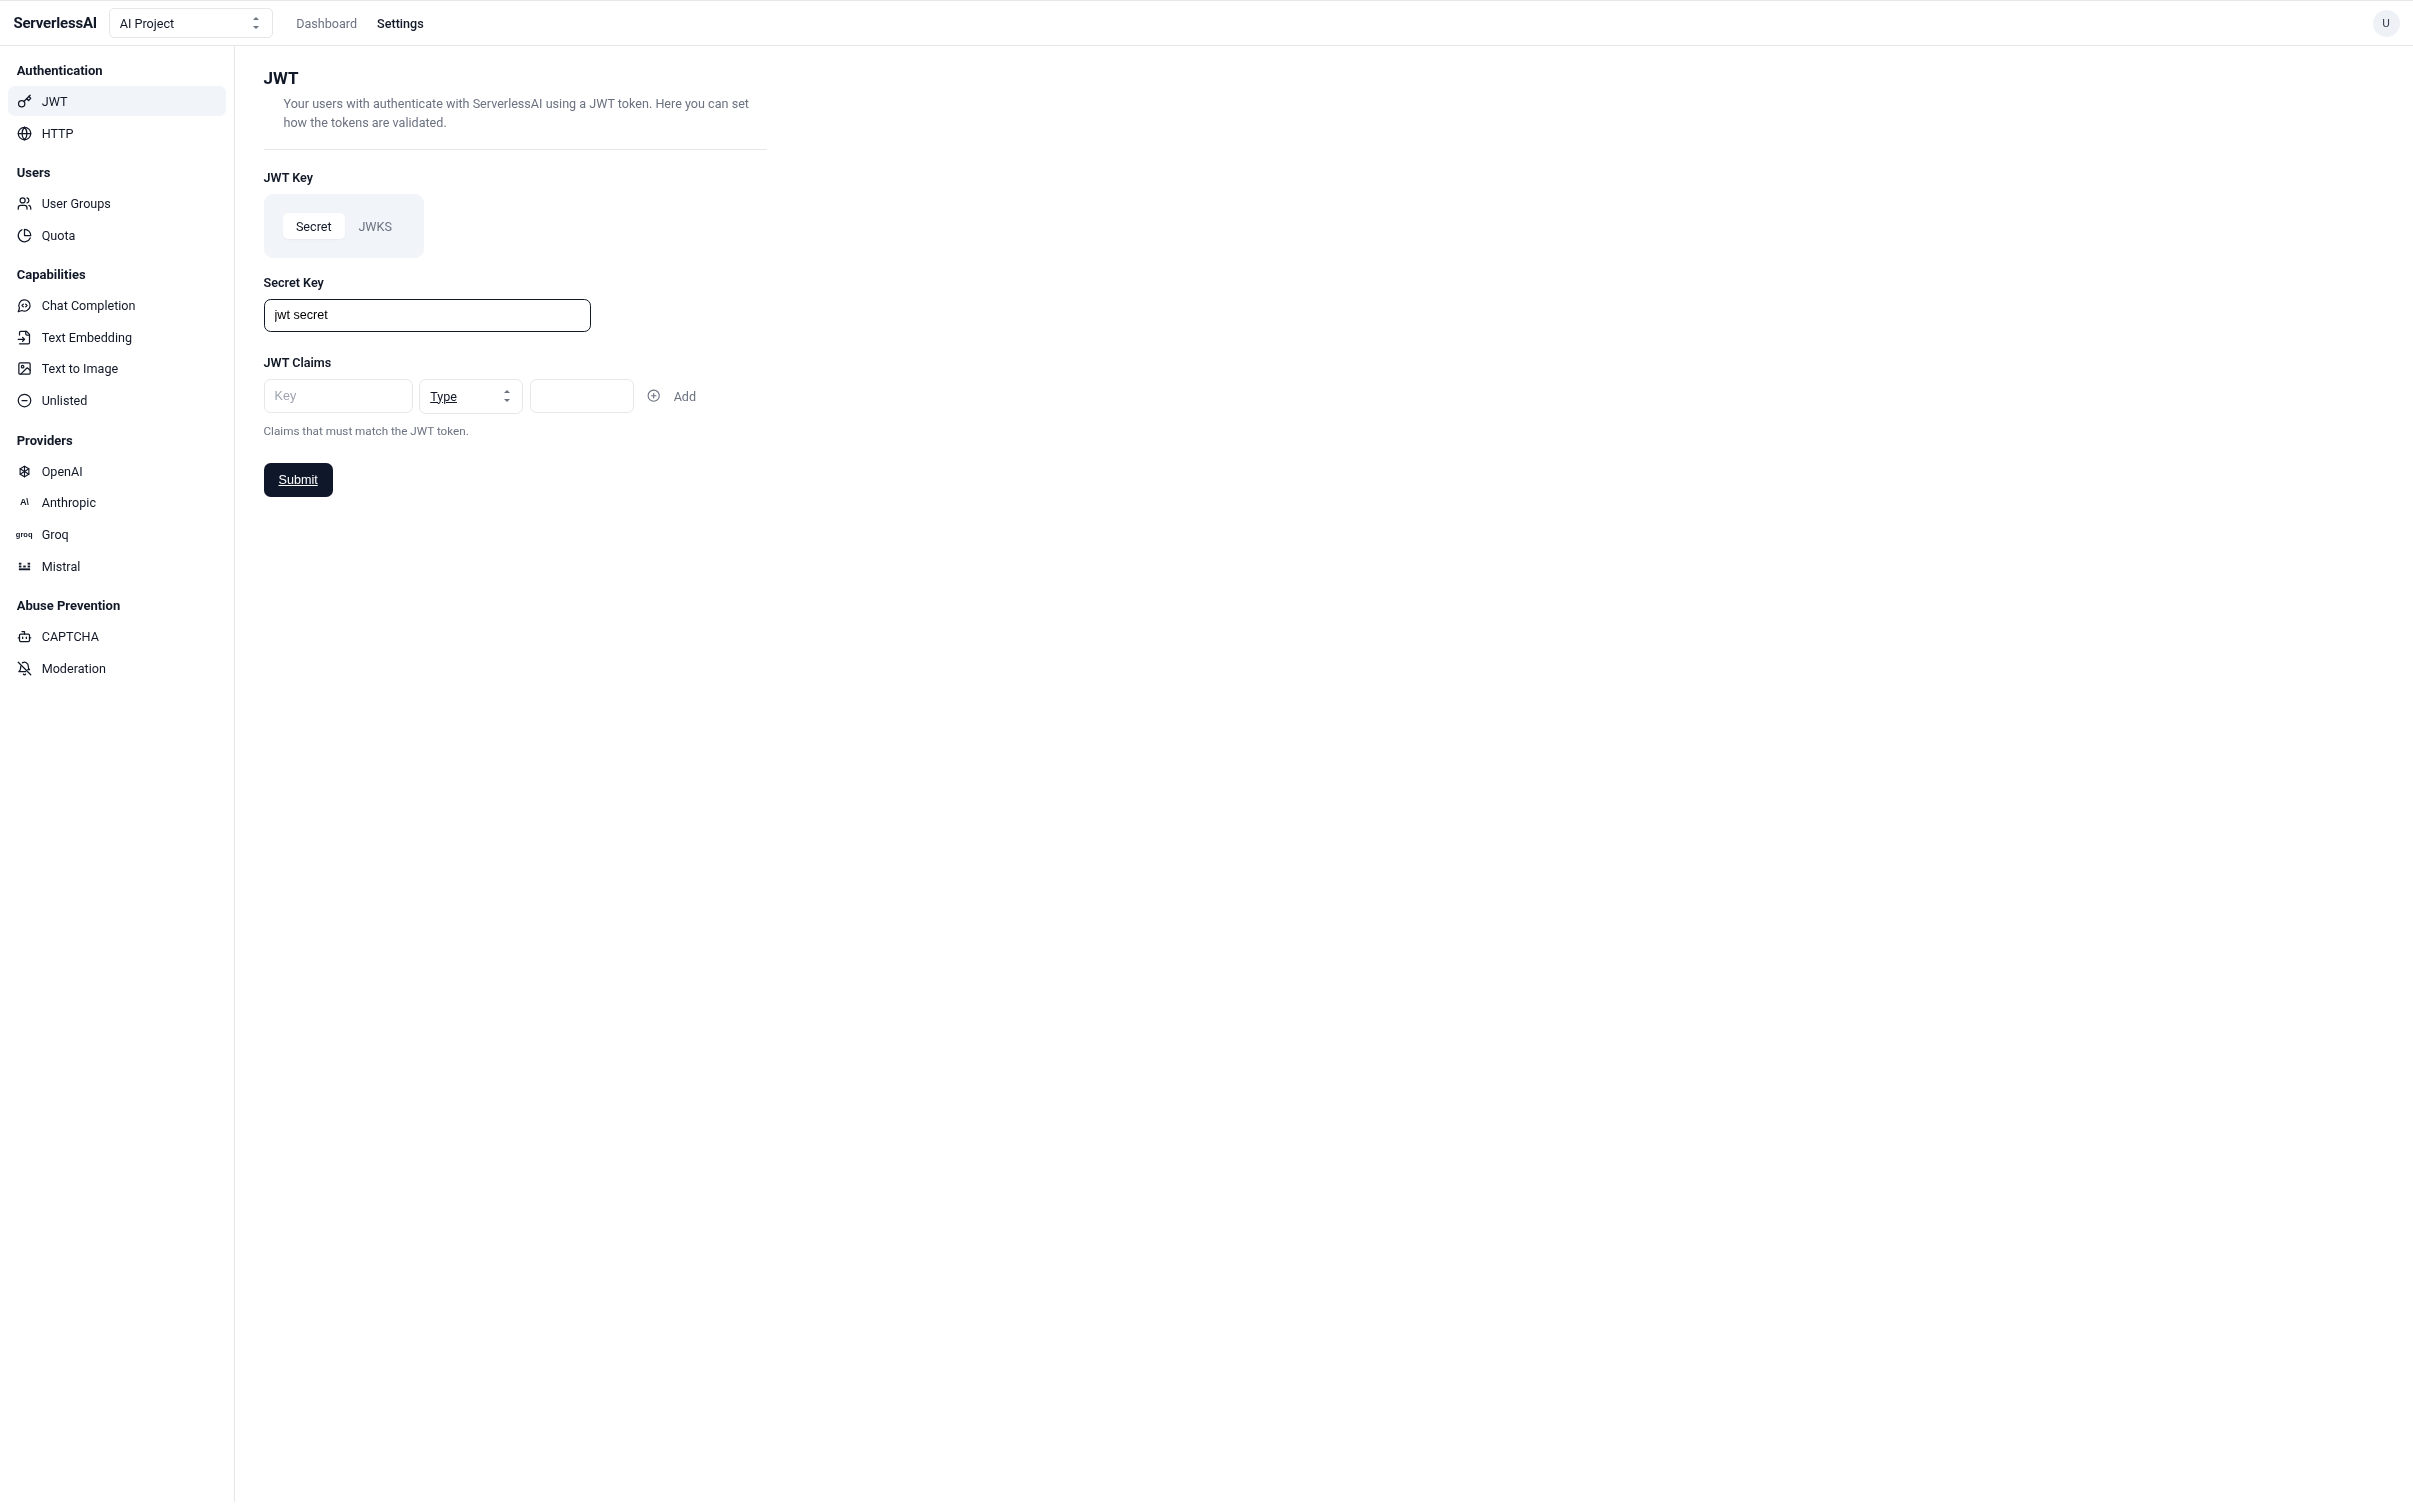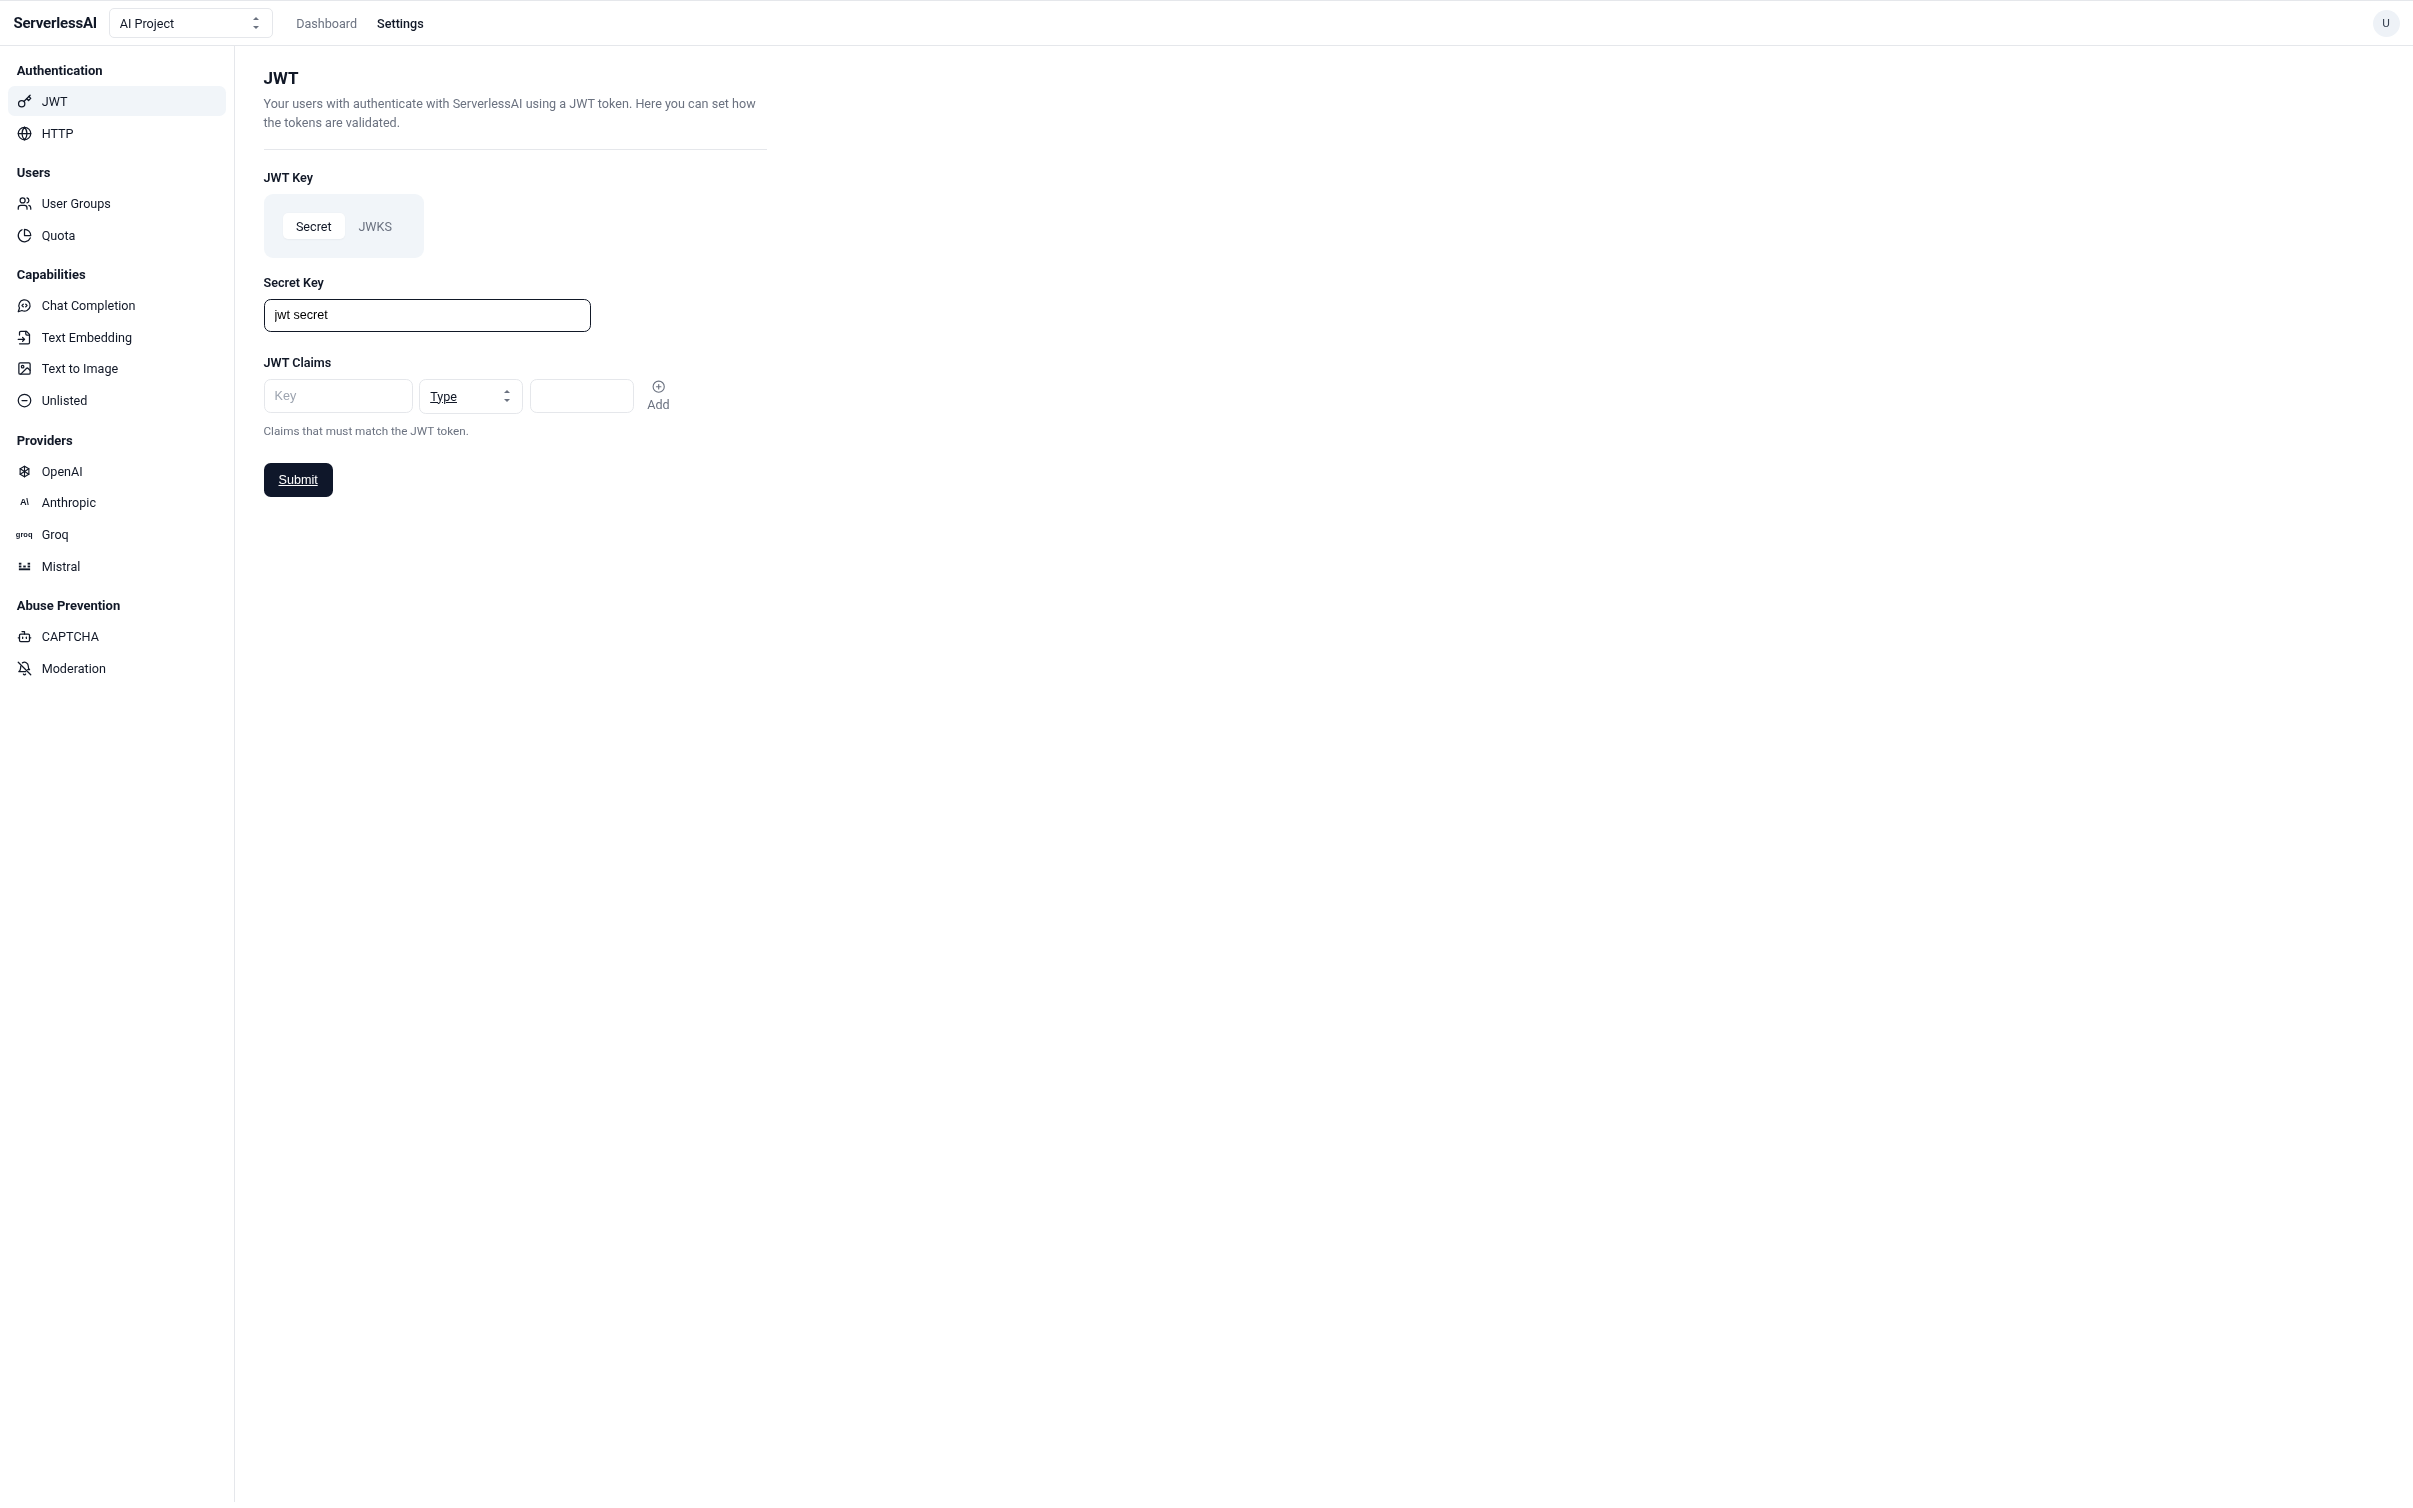--- a/index.html
+++ b/index.html
@@ -124,20 +124,21 @@
   .page-title {
     font-size: 17px;
     font-weight: 700;
     margin-bottom: 6.7px;
   }
   .page-desc {
     font-size: 12.6px;
     color: #6b7280;
     line-height: 1.5;
     margin-bottom: 17px;
+    margin-left: 20px;
   }
   .divider {
     height: 0.8px;
     background: #e5e7eb;
     margin-bottom: 20px;
   }
   .field-label {
     font-size: 12.6px;
     font-weight: 600;
     margin-bottom: 8.4px;
@@ -195,26 +196,25 @@
     text-decoration: underline;
   }
   .claims-value { width: 104px; }
   .claims-key::placeholder, .claims-value::placeholder, .claims-type .placeholder {
     color: #9ca3af;
   }
   .claims-type .shown { color: #111827; }
   .add-btn {
     display: inline-flex;
     align-items: center;
-    gap: 3px;
+    gap: 13px;
     color: #6b7280;
     font-size: 12.6px;
     cursor: pointer;
     padding: 0 6.7px;
-    flex-direction: column;
   }
   .helper {
     font-size: 11.7px;
     color: #6b7280;
     margin-bottom: 25px;
   }
   .submit-btn {
     background: #0f172a;
     color: #ffffff;
     border: none;

